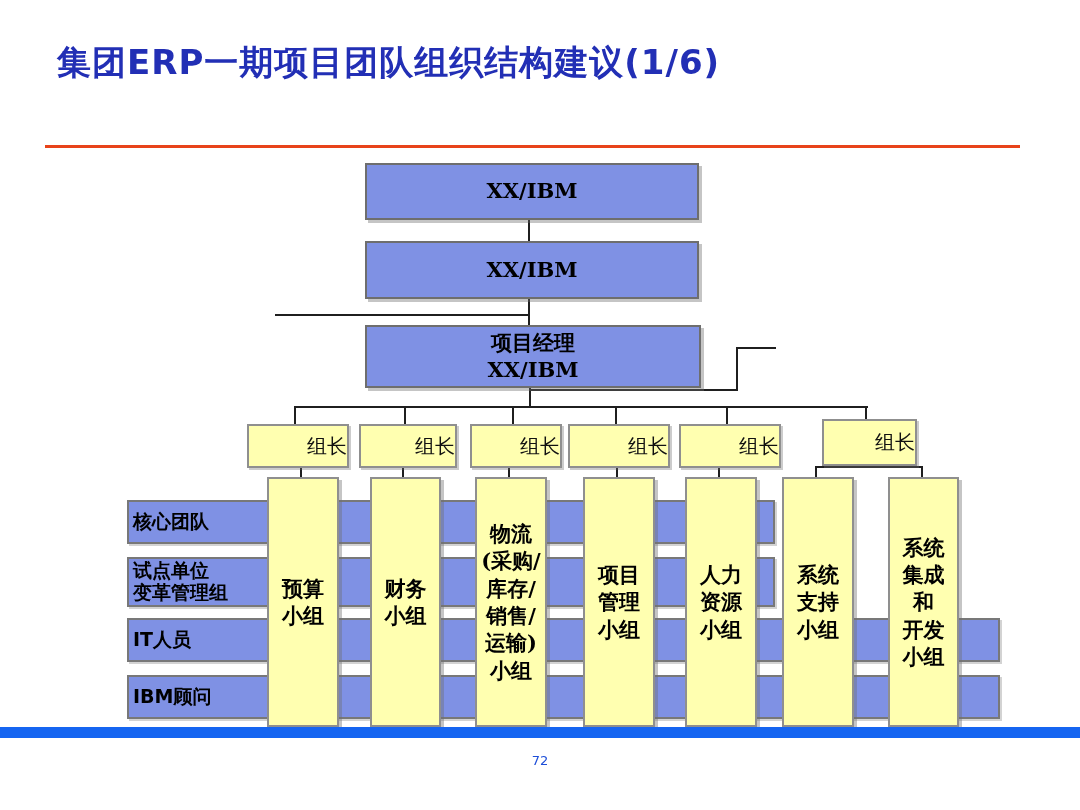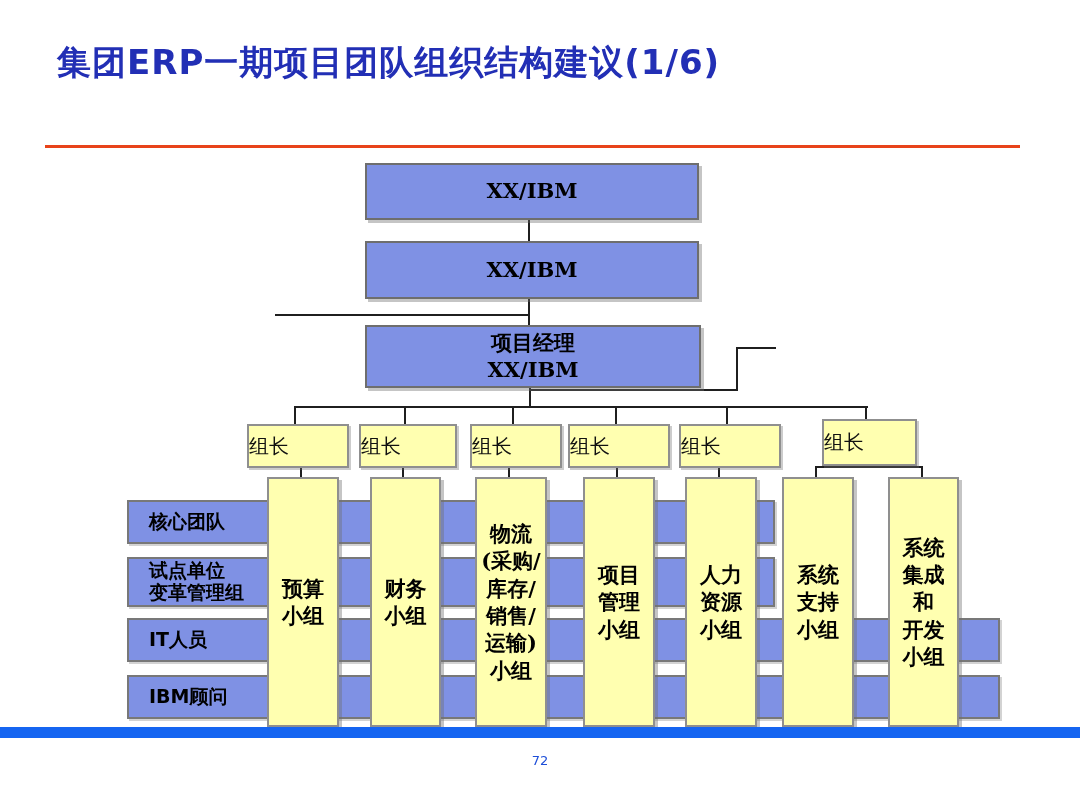--- a/index.html
+++ b/index.html
@@ -9,32 +9,32 @@
          color:#222fb5;letter-spacing:1px;white-space:nowrap;}
   .divider{position:absolute;left:45px;top:145px;width:975px;height:3px;background:#e8431a;}
   .ln{position:absolute;background:#1f1f1f;}
   .bluebox{position:absolute;background:#7f91e4;border:2px solid #6e6e6e;
            box-shadow:3px 3px 0 rgba(110,110,110,0.40);
            display:flex;flex-direction:column;align-items:center;justify-content:center;
            font-family:"DejaVu Serif","Liberation Serif",serif;
            font-size:21px;font-weight:bold;color:#000;line-height:1.25;text-align:center;}
   .leader{position:absolute;background:#ffffb0;border:2px solid #8f8f8f;
           box-shadow:2px 2px 0 rgba(110,110,110,0.35);
-          display:flex;align-items:center;justify-content:flex-start;
+          display:flex;align-items:center;justify-content:flex-end;
           font-family:"DejaVu Serif","Liberation Serif",serif;
           font-size:20px;color:#111;z-index:3;}
   .col{position:absolute;top:477px;height:246px;background:#ffffb0;border:2px solid #8f8f8f;
        box-shadow:3px 3px 0 rgba(110,110,110,0.40);
        display:flex;align-items:center;justify-content:center;text-align:center;
        font-family:"DejaVu Serif","Liberation Serif",serif;
        font-size:21px;font-weight:bold;color:#000;line-height:1.3;z-index:2;}
   .bar{position:absolute;background:#7f91e4;border:2px solid #787878;
        box-shadow:2px 2px 0 rgba(110,110,110,0.30);
        display:flex;align-items:center;z-index:1;}
-  .bar .lbl{padding-left:20px;font-size:19px;font-weight:bold;color:#000;line-height:1.15;}
+  .bar .lbl{padding-left:4px;font-size:19px;font-weight:bold;color:#000;line-height:1.15;}
   .pre{white-space:pre-line;}
   .footerbar{position:absolute;left:0;top:727px;width:1080px;height:11px;background:#1565f1;z-index:4;}
   .pagenum{position:absolute;left:0;top:753px;width:1080px;text-align:center;
            font-size:13px;color:#1d4ed8;}
 </style>
 </head>
 <body>
 
 <div class="slide">
 

